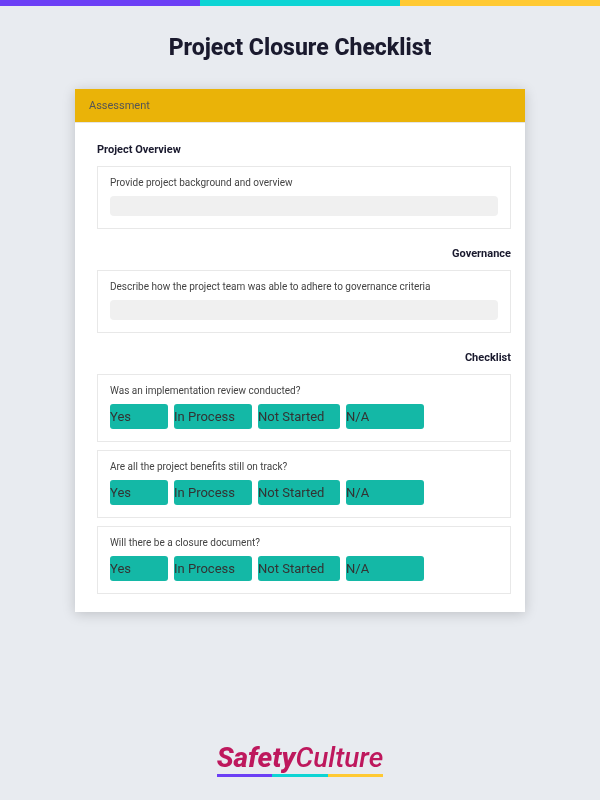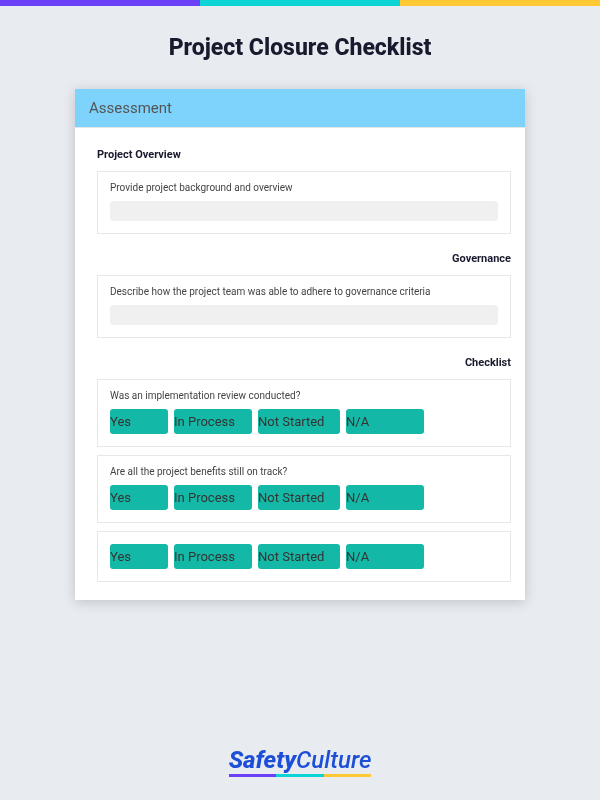--- a/index.html
+++ b/index.html
@@ -28,23 +28,23 @@
       margin-bottom: 28px;
     }
     .form-container {
       width: 450px;
       margin: 0 auto;
       background: #fff;
       box-shadow: 0 2px 12px rgba(0,0,0,0.18);
       padding-bottom: 10px;
     }
     .tab-header {
-      background: #7dd3fc;
+      background: #eab308;
       padding: 10px 14px;
-      font-size: 15px;
+      font-size: 11px;
       color: #555;
       border-bottom: 1px solid #e5e5e5;
     }
     .form-inner {
       padding: 14px 14px 0 22px;
     }
     .section-title {
       font-size: 11px;
       font-weight: 700;
       color: #1a1a2e;
@@ -89,23 +89,23 @@
     .opt-na { width: 78px; }
     .brand-footer {
       position: absolute;
       bottom: 26px;
       left: 0;
       right: 0;
       text-align: center;
     }
     .brand-text {
       display: inline-block;
-      font-size: 24px;
+      font-size: 28px;
       font-weight: 500;
-      color: #1d4ed8;
+      color: #be185d;
       font-style: italic;
       position: relative;
     }
     .brand-text .bold { font-weight: 800; font-style: italic; }
     .brand-underline {
       position: absolute;
       left: 0;
       bottom: -3px;
       height: 3px;
       width: 100%;
@@ -162,20 +162,21 @@
       <div class="field-label">Are all the project benefits still on track?</div>
       <div class="option-row">
         <div class="option-button opt-narrow">Yes</div>
         <div class="option-button opt-mid">In Process</div>
         <div class="option-button opt-mid2">Not Started</div>
         <div class="option-button opt-na">N/A</div>
       </div>
     </div>
 
     <div class="field-card">
+      <div class="field-label">Will there be a closure document?</div>
       <div class="option-row">
         <div class="option-button opt-narrow">Yes</div>
         <div class="option-button opt-mid">In Process</div>
         <div class="option-button opt-mid2">Not Started</div>
         <div class="option-button opt-na">N/A</div>
       </div>
     </div>
 
   </div>
 </div>

